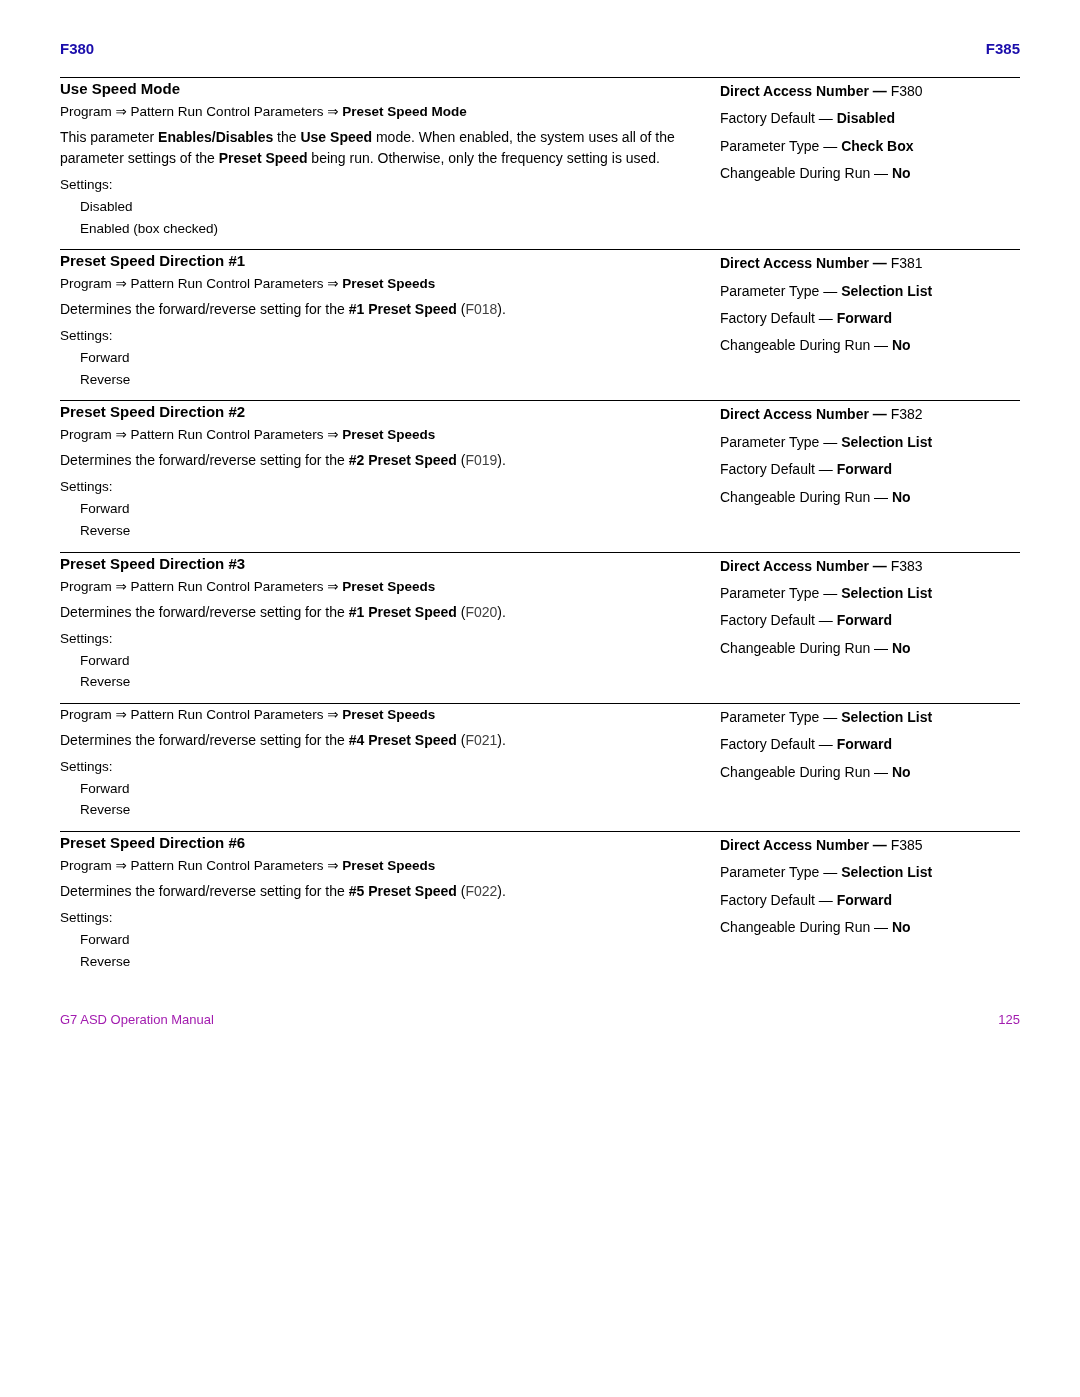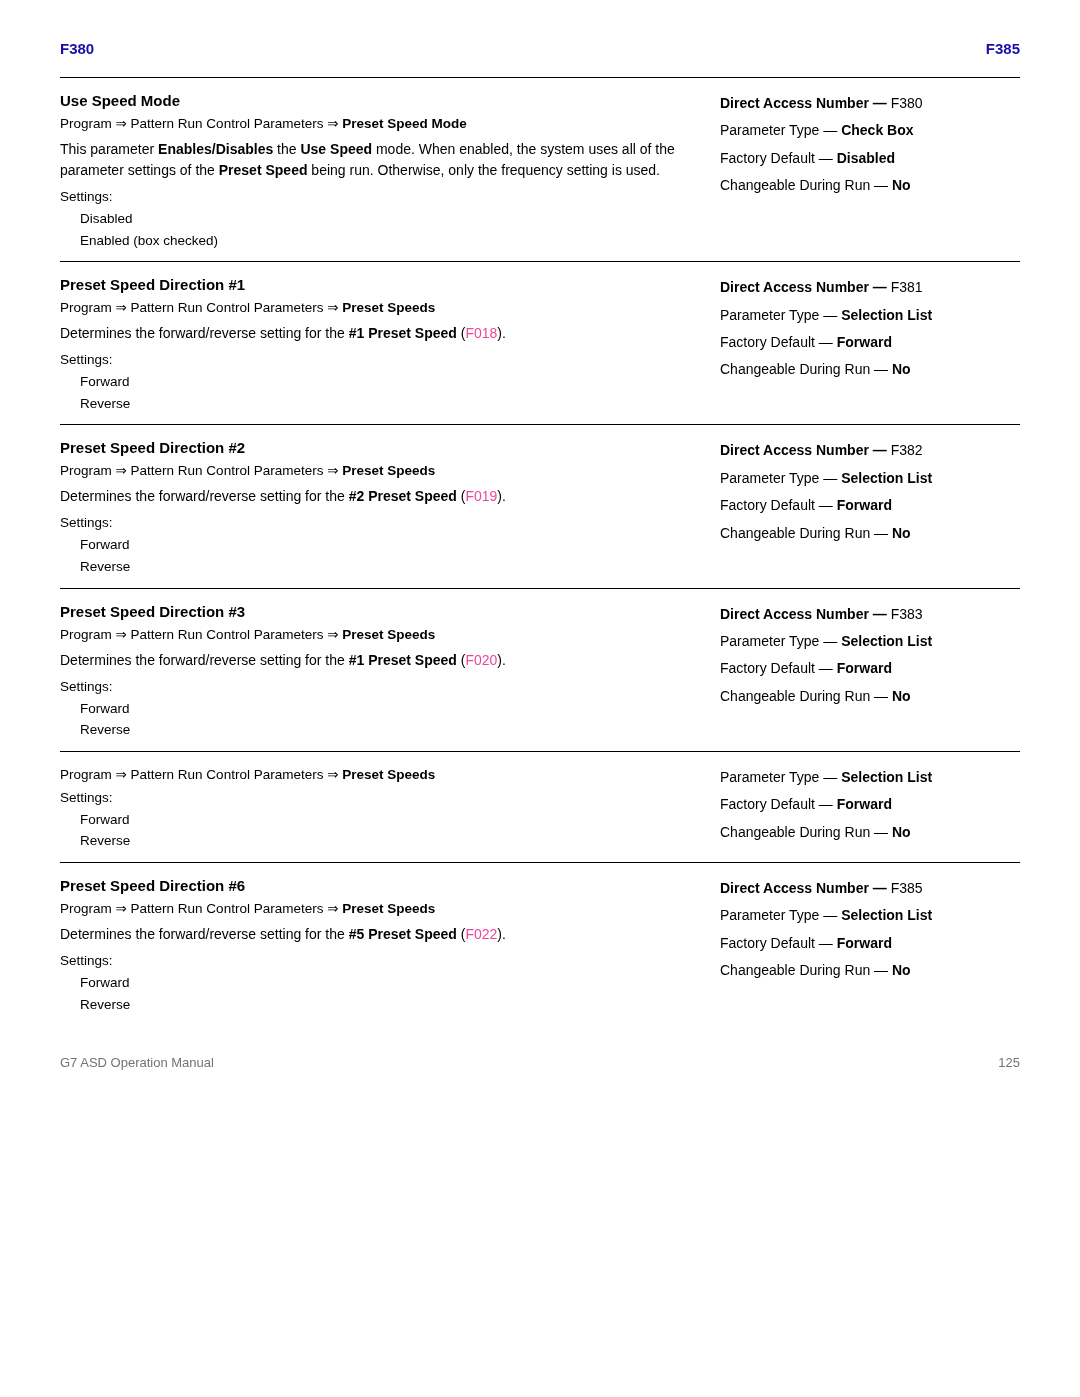--- a/index.html
+++ b/index.html
@@ -15,21 +15,21 @@
       justify-content: space-between;
       margin-bottom: 20px;
     }
     .page-header span {
       color: #1a0dab;
       font-weight: bold;
       font-size: 15px;
     }
     .section {
       border-top: 1.5px solid #000;
-      padding: 14px 0 10px 0;
+      padding: 2px 0 10px 0;
       display: grid;
       grid-template-columns: 1fr 300px;
       gap: 0 36px;
     }
     .left-col {}
     .right-col {
       font-size: 13.5px;
     }
     .section-title {
       font-weight: bold;
@@ -52,27 +52,27 @@
     .settings-list {
       padding-left: 20px;
       font-size: 13.5px;
       line-height: 1.6;
     }
     .right-row {
       margin-bottom: 5px;
       font-size: 14px;
       line-height: 1.6;
     }
-    .link-blue { color: #ec4899; }
+    .link-blue { color: #404040; }
     .page-footer {
       display: flex;
       justify-content: space-between;
       margin-top: 30px;
       font-size: 13px;
-      color: #737373;
+      color: #a21caf;
     }
   </style>
 </head>
 <body>
 
 <div class="page-header">
   <span>F380</span>
   <span>F385</span>
 </div>
 
@@ -86,26 +86,26 @@
       <div class="settings-list">
           <div>Disabled</div>
           <div>Enabled (box checked)</div>
         </div>
     </div>
     <div class="right-col">
       <div class="right-row">
         <span><b>Direct Access Number — </b></span><span>F380</span>
       </div>
       <div class="right-row">
+        <span>Factory Default — </span><span><b>Disabled</b></span>
+      </div>
+      <div class="right-row">
         <span>Parameter Type — </span><span><b>Check Box</b></span>
       </div>
       <div class="right-row">
-        <span>Factory Default — </span><span><b>Disabled</b></span>
-      </div>
-      <div class="right-row">
         <span>Changeable During Run — </span><span><b>No</b></span>
       </div>
     </div>
   </div>
     <div class="section">
     <div class="left-col">
       <div class="section-title">Preset Speed Direction #1</div>
       <div class="breadcrumb">Program ⇒ Pattern Run Control Parameters ⇒ <b>Preset Speeds</b></div>
       <div class="description">Determines the forward/reverse setting for the <b>#1 Preset Speed</b> (<span class="link-blue">F018</span>).</div>
       <div class="settings-label">Settings:</div>
@@ -177,20 +177,21 @@
         <span>Factory Default — </span><span><b>Forward</b></span>
       </div>
       <div class="right-row">
         <span>Changeable During Run — </span><span><b>No</b></span>
       </div>
     </div>
   </div>
     <div class="section">
     <div class="left-col">
       <div class="breadcrumb">Program ⇒ Pattern Run Control Parameters ⇒ <b>Preset Speeds</b></div>
+      <div class="description">Determines the forward/reverse setting for the <b>#4 Preset Speed</b> (<span class="link-blue">F021</span>).</div>
       <div class="settings-label">Settings:</div>
       <div class="settings-list">
           <div>Forward</div>
           <div>Reverse</div>
         </div>
     </div>
     <div class="right-col">
       <div class="right-row">
         <span>Parameter Type — </span><span><b>Selection List</b></span>
       </div>

